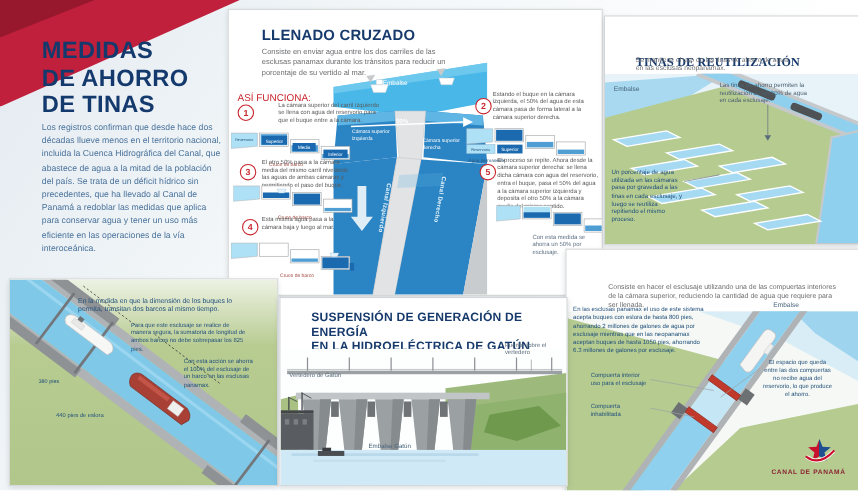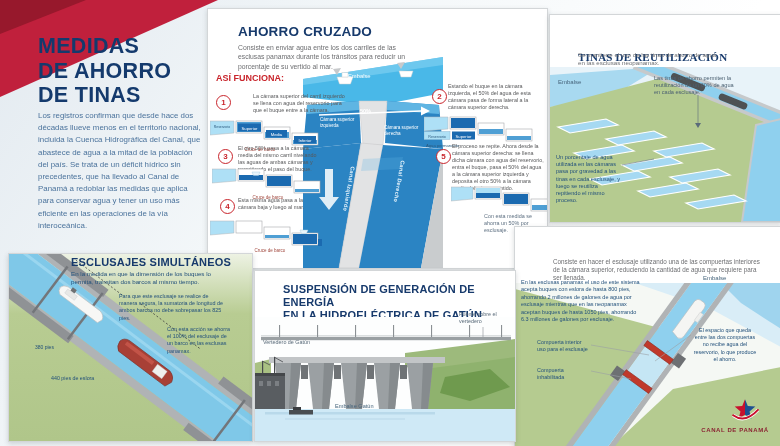--- a/index.html
+++ b/index.html
@@ -28,23 +28,23 @@
 
   <div class="abs" style="left:0;top:0;width:218px;height:97px;background:#c0203c;clip-path:polygon(0 0,100% 0,0 100%);"></div>
   <div class="abs" style="left:0;top:0;width:86px;height:34px;background:#97182c;clip-path:polygon(0 0,100% 0,0 100%);"></div>
 
   <h1 class="abs" style="left:38px;top:34px;width:178px;font-size:21.5px;line-height:24.5px;color:#143a6d;white-space:pre-line;letter-spacing:.3px;">MEDIDAS
 DE AHORRO
 DE TINAS</h1>
   <p class="abs" style="left:38px;top:110px;width:163px;font-size:7.9px;line-height:12.2px;color:#4b739c;">Los registros confirman que desde hace dos décadas llueve menos en el territorio nacional, incluida la Cuenca Hidrográfica del Canal, que abastece de agua a la mitad de la población del país. Se trata de un déficit hídrico sin precedentes, que ha llevado al Canal de Panamá a redoblar las medidas que aplica para conservar agua y tener un uso más eficiente en las operaciones de la vía interoceánica.</p>
 
   <section class="panel" id="panel-llenado" style="left:207px;top:8px;width:339px;height:259px;">
-    <h2 class="ptitle" style="left:30px;top:15px;font-size:13.5px;">AHORRO CRUZADO</h2>
+    <h2 class="ptitle" style="left:30px;top:15px;font-size:13.5px;">LLENADO CRUZADO</h2>
     <p class="abs body-gray" style="left:30px;top:34px;width:178px;font-size:6.8px;line-height:9.4px;">Consiste en enviar agua entre los dos carriles de las esclusas panamax durante los tránsitos para reducir un porcentaje de su vertido al mar.</p>
-    <div class="abs" style="left:8px;top:64px;font-size:9px;font-weight:bold;color:#c9252c;">ASÍ FUNCIONA:</div>
+    <div class="abs" style="left:8px;top:75px;font-size:9px;font-weight:normal;color:#c9252c;">ASÍ FUNCIONA:</div>
 
     <svg class="abs" style="left:95px;top:40px;" width="140" height="219" viewBox="0 0 140 219">
       <polygon points="0,30 140,8 140,44 88,54 52,54 0,48" fill="#49b8e8"></polygon>
       <polygon points="0,30 140,8 140,16 0,36" fill="#79cdf0" opacity=".75"></polygon>
       <polygon points="30,20 38,19 34,26" fill="#c7c9cb"></polygon>
       <polygon points="94,14 102,13 98,20" fill="#c7c9cb"></polygon>
       <g>
         <path d="M34,28 h16 l-2.5,7 h-11 z" fill="#ffffff" stroke="#cfd1d3" stroke-width=".5"></path>
         <rect x="39" y="23.5" width="6" height="4.5" fill="#ffffff" stroke="#cfd1d3" stroke-width=".5"></rect>
       </g>
@@ -279,21 +279,20 @@
         </g>
         <g transform="translate(108,88)">
           <path d="M0,6 Q1,1 7,0 L58,0 Q65,2 66,8 L63,15 L5,15 Q0,12 0,6 Z" fill="#a84036" stroke="#7c2c24" stroke-width=".6"></path>
           <rect x="6" y="2" width="34" height="4" fill="#c35448"></rect>
           <rect x="44" y="2" width="12" height="9" fill="#efefed" stroke="#c9cbcd" stroke-width=".4"></rect>
         </g>
         <line x1="24" y1="56" x2="84" y2="56" stroke="#3a3a3a" stroke-width=".7" stroke-dasharray="2,2"></line>
         <line x1="102" y1="52" x2="178" y2="52" stroke="#3a3a3a" stroke-width=".7" stroke-dasharray="2,2"></line>
       </g>
     </svg>
-    <h2 class="ptitle" style="left:62px;top:2px;font-size:11px;">ESCLUSAJES SIMULTÁNEOS</h2>
     <p class="abs" style="left:62px;top:16px;width:152px;font-size:6.2px;line-height:8px;color:#1f4e79;">En la medida en que la dimensión de los buques lo permita, transitan dos barcos al mismo tiempo.</p>
     <p class="note" style="left:110px;top:39px;width:108px;">Para que este esclusaje se realice de manera segura, la sumatoria de longitud de ambos barcos no debe sobrepasar los 825 pies.</p>
     <p class="note" style="left:158px;top:72px;width:64px;">Con esta acción se ahorra el 100% del esclusaje de un barco en las esclusas panamax.</p>
     <span class="abs" style="left:26px;top:90px;font-size:5px;color:#1f4e79;">380 pies</span>
     <span class="abs" style="left:42px;top:121px;font-size:5.3px;color:#1f4e79;">440 pies de eslora</span>
   </section>
 
   <section class="panel" id="panel-gatun" style="left:254px;top:270px;width:260px;height:170px;">
     <h2 class="ptitle" style="left:28px;top:12px;font-size:11px;line-height:13px;white-space:pre-line;">SUSPENSIÓN DE GENERACIÓN DE ENERGÍA
 EN LA HIDROELÉCTRICA DE GATÚN</h2>

